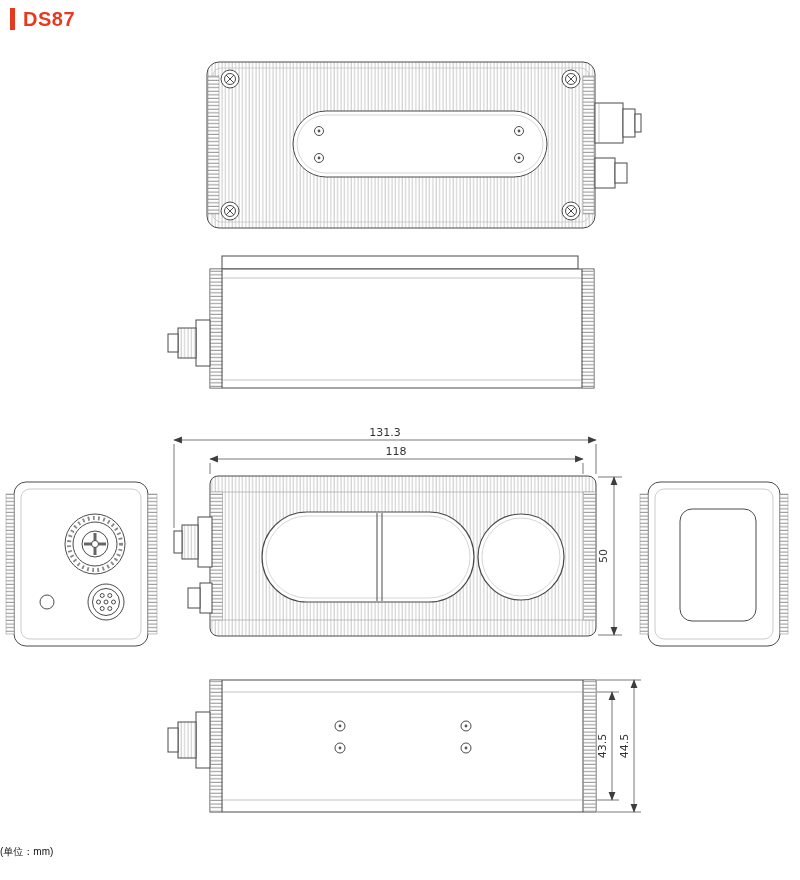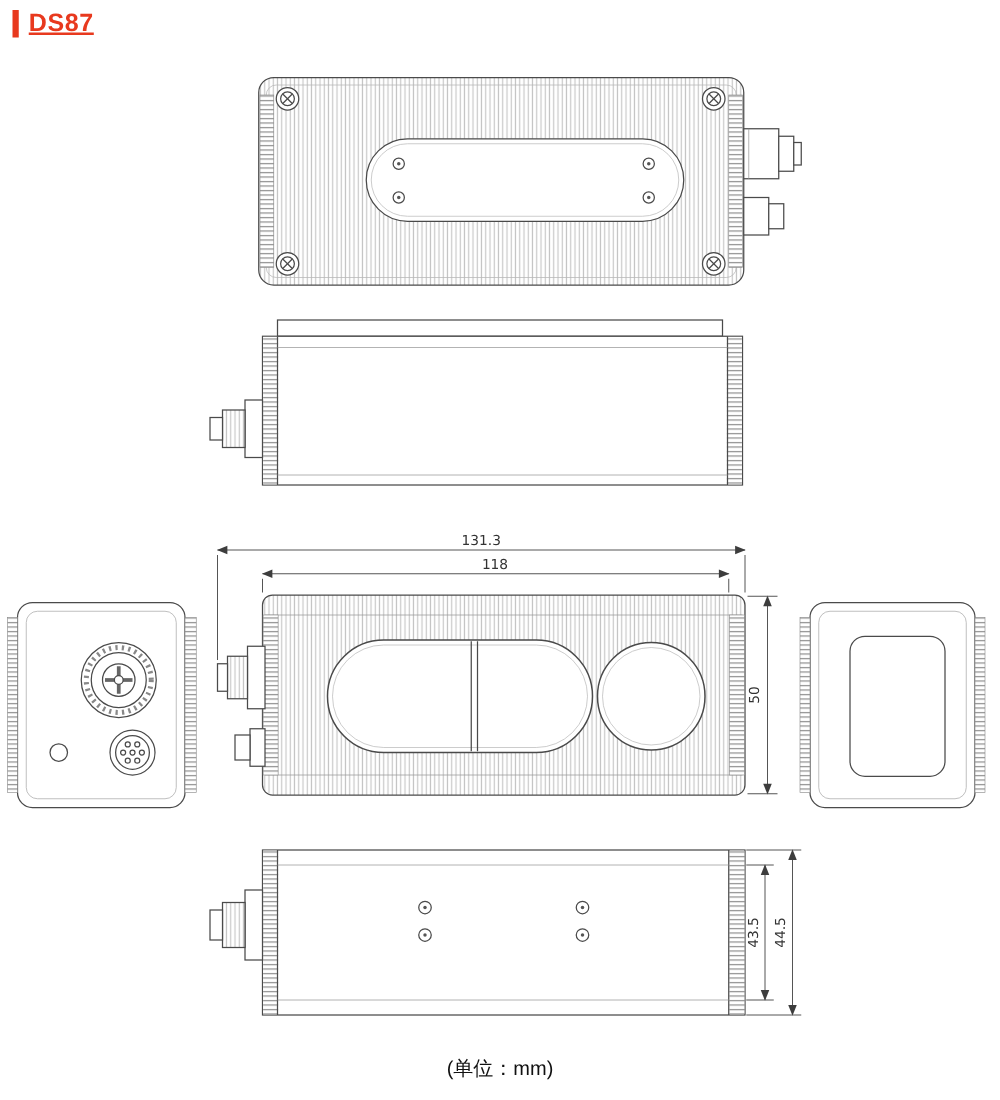--- a/index.html
+++ b/index.html
@@ -3,25 +3,25 @@
 <meta charset="utf-8">
 <style>
   * { box-sizing: border-box; }
   body { margin: 0; background: #ffffff; font-family: "Liberation Sans", sans-serif; }
   .page { position: relative; width: 800px; height: 880px; background: #fff; overflow: hidden; }
   .title {
     position: absolute; top: 8px; left: 10px; margin: 0;
     color: var(--accent-red, #e8391e);
     font-size: 20px; font-weight: bold; line-height: 1.1;
     border-left: 5px solid var(--accent-red, #e8391e);
-    padding-left: 8px; letter-spacing: .5px; text-decoration: underline;
+    padding-left: 8px; letter-spacing: .5px;
   }
   .unit-note {
     position: absolute; top: 845px; left: 0; width: 100%;
-    text-align: center; font-size: 16px; color: #111;
+    text-align: left; font-size: 10px; color: #111;
   }
   svg.drawing { position: absolute; left: 0; top: 0; }
   svg text { font-family: "DejaVu Sans", sans-serif; font-size: 11px; fill: #333; stroke: none; }
 </style>
 </head>
 <body>
 
 <div class="page">
 
   <h1 class="title">DS87</h1>

